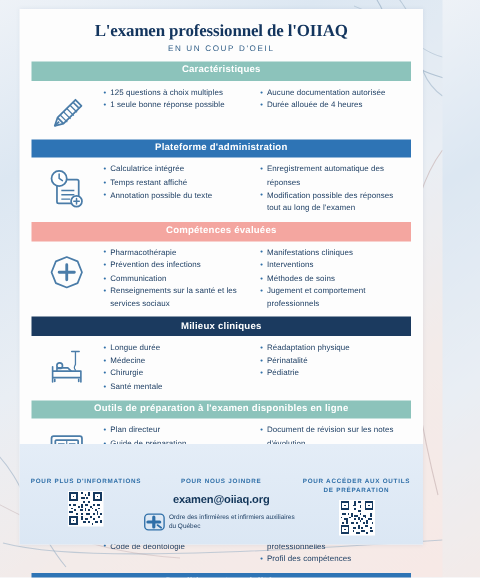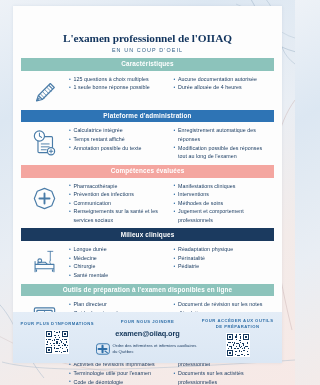--- a/index.html
+++ b/index.html
@@ -14,21 +14,21 @@
   }
   
   .deco { position: absolute; inset: 0; pointer-events: none; }
   .card {
     position: absolute;
     left: 13px; top: 6px;
     width: 269px; height: 357px;
     background: #fdfdfd;
     box-shadow: 0 0 3px rgba(60,90,130,.10);
   }
-  .title-wrap { padding: 26px 10px 5px; text-align: center; }
+  .title-wrap { padding: 9px 10px 5px; text-align: center; }
   .title {
     font-family: "Liberation Serif", serif;
     font-weight: bold;
     font-size: 11.3px;
     color: #13355e;
     letter-spacing: -0.1px;
     line-height: 1.1;
   }
   .subtitle {
     margin-top: 2.5px;
@@ -80,23 +80,23 @@
     position: absolute;
     left: 0; top: -0.2px;
     color: #2f6fa8;
     font-size: 5px;
   }
   
   .footer {
     position: absolute;
     left: 13px; right: 13px; bottom: 22px;
     background: linear-gradient(180deg,#e4edf7 0%, #dbe7f4 100%);
-    padding: 6px 6px 6px;
+    padding: 22px 6px 6px;
     display: flex;
-    align-items: center;
+    align-items: flex-start;
     justify-content: space-between;
   }
   .fcol { flex: 1 1 0; text-align: center; }
   .fcol.mid { flex: 1.35 1 0; }
   .flabel {
     font-size: 4.2px;
     font-weight: bold;
     letter-spacing: .5px;
     color: #2f6fa8;
     line-height: 1.45;

